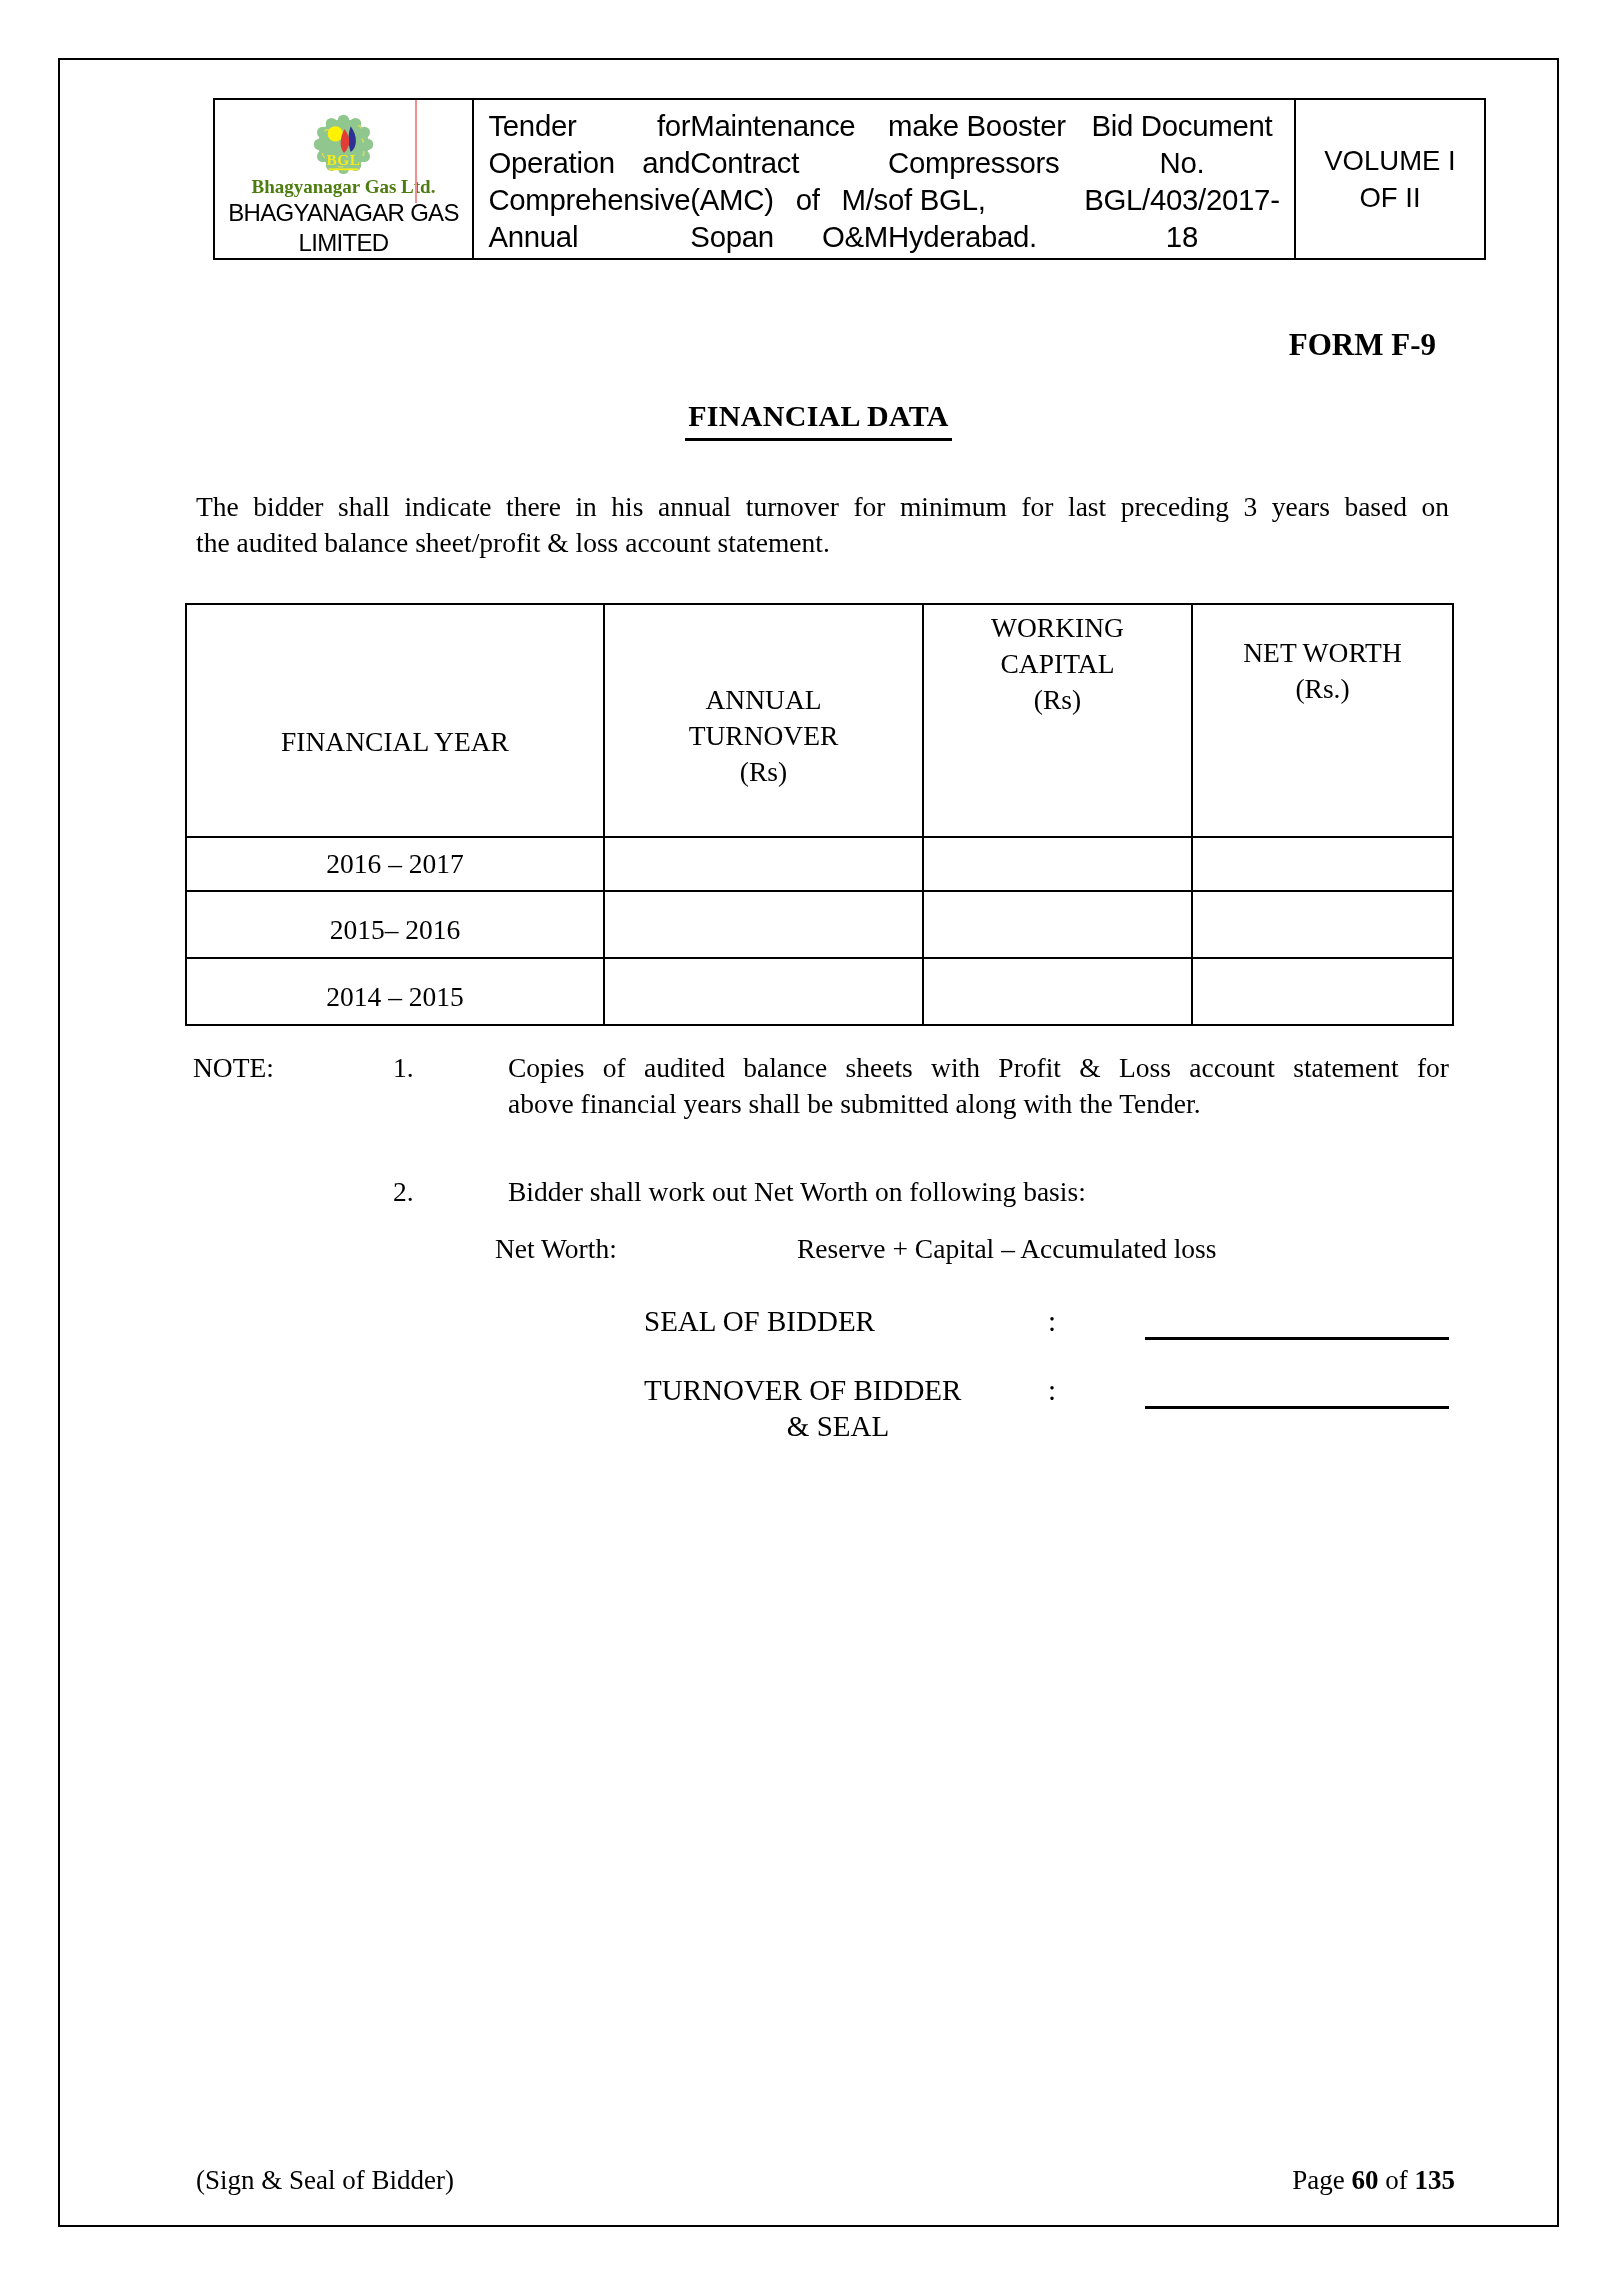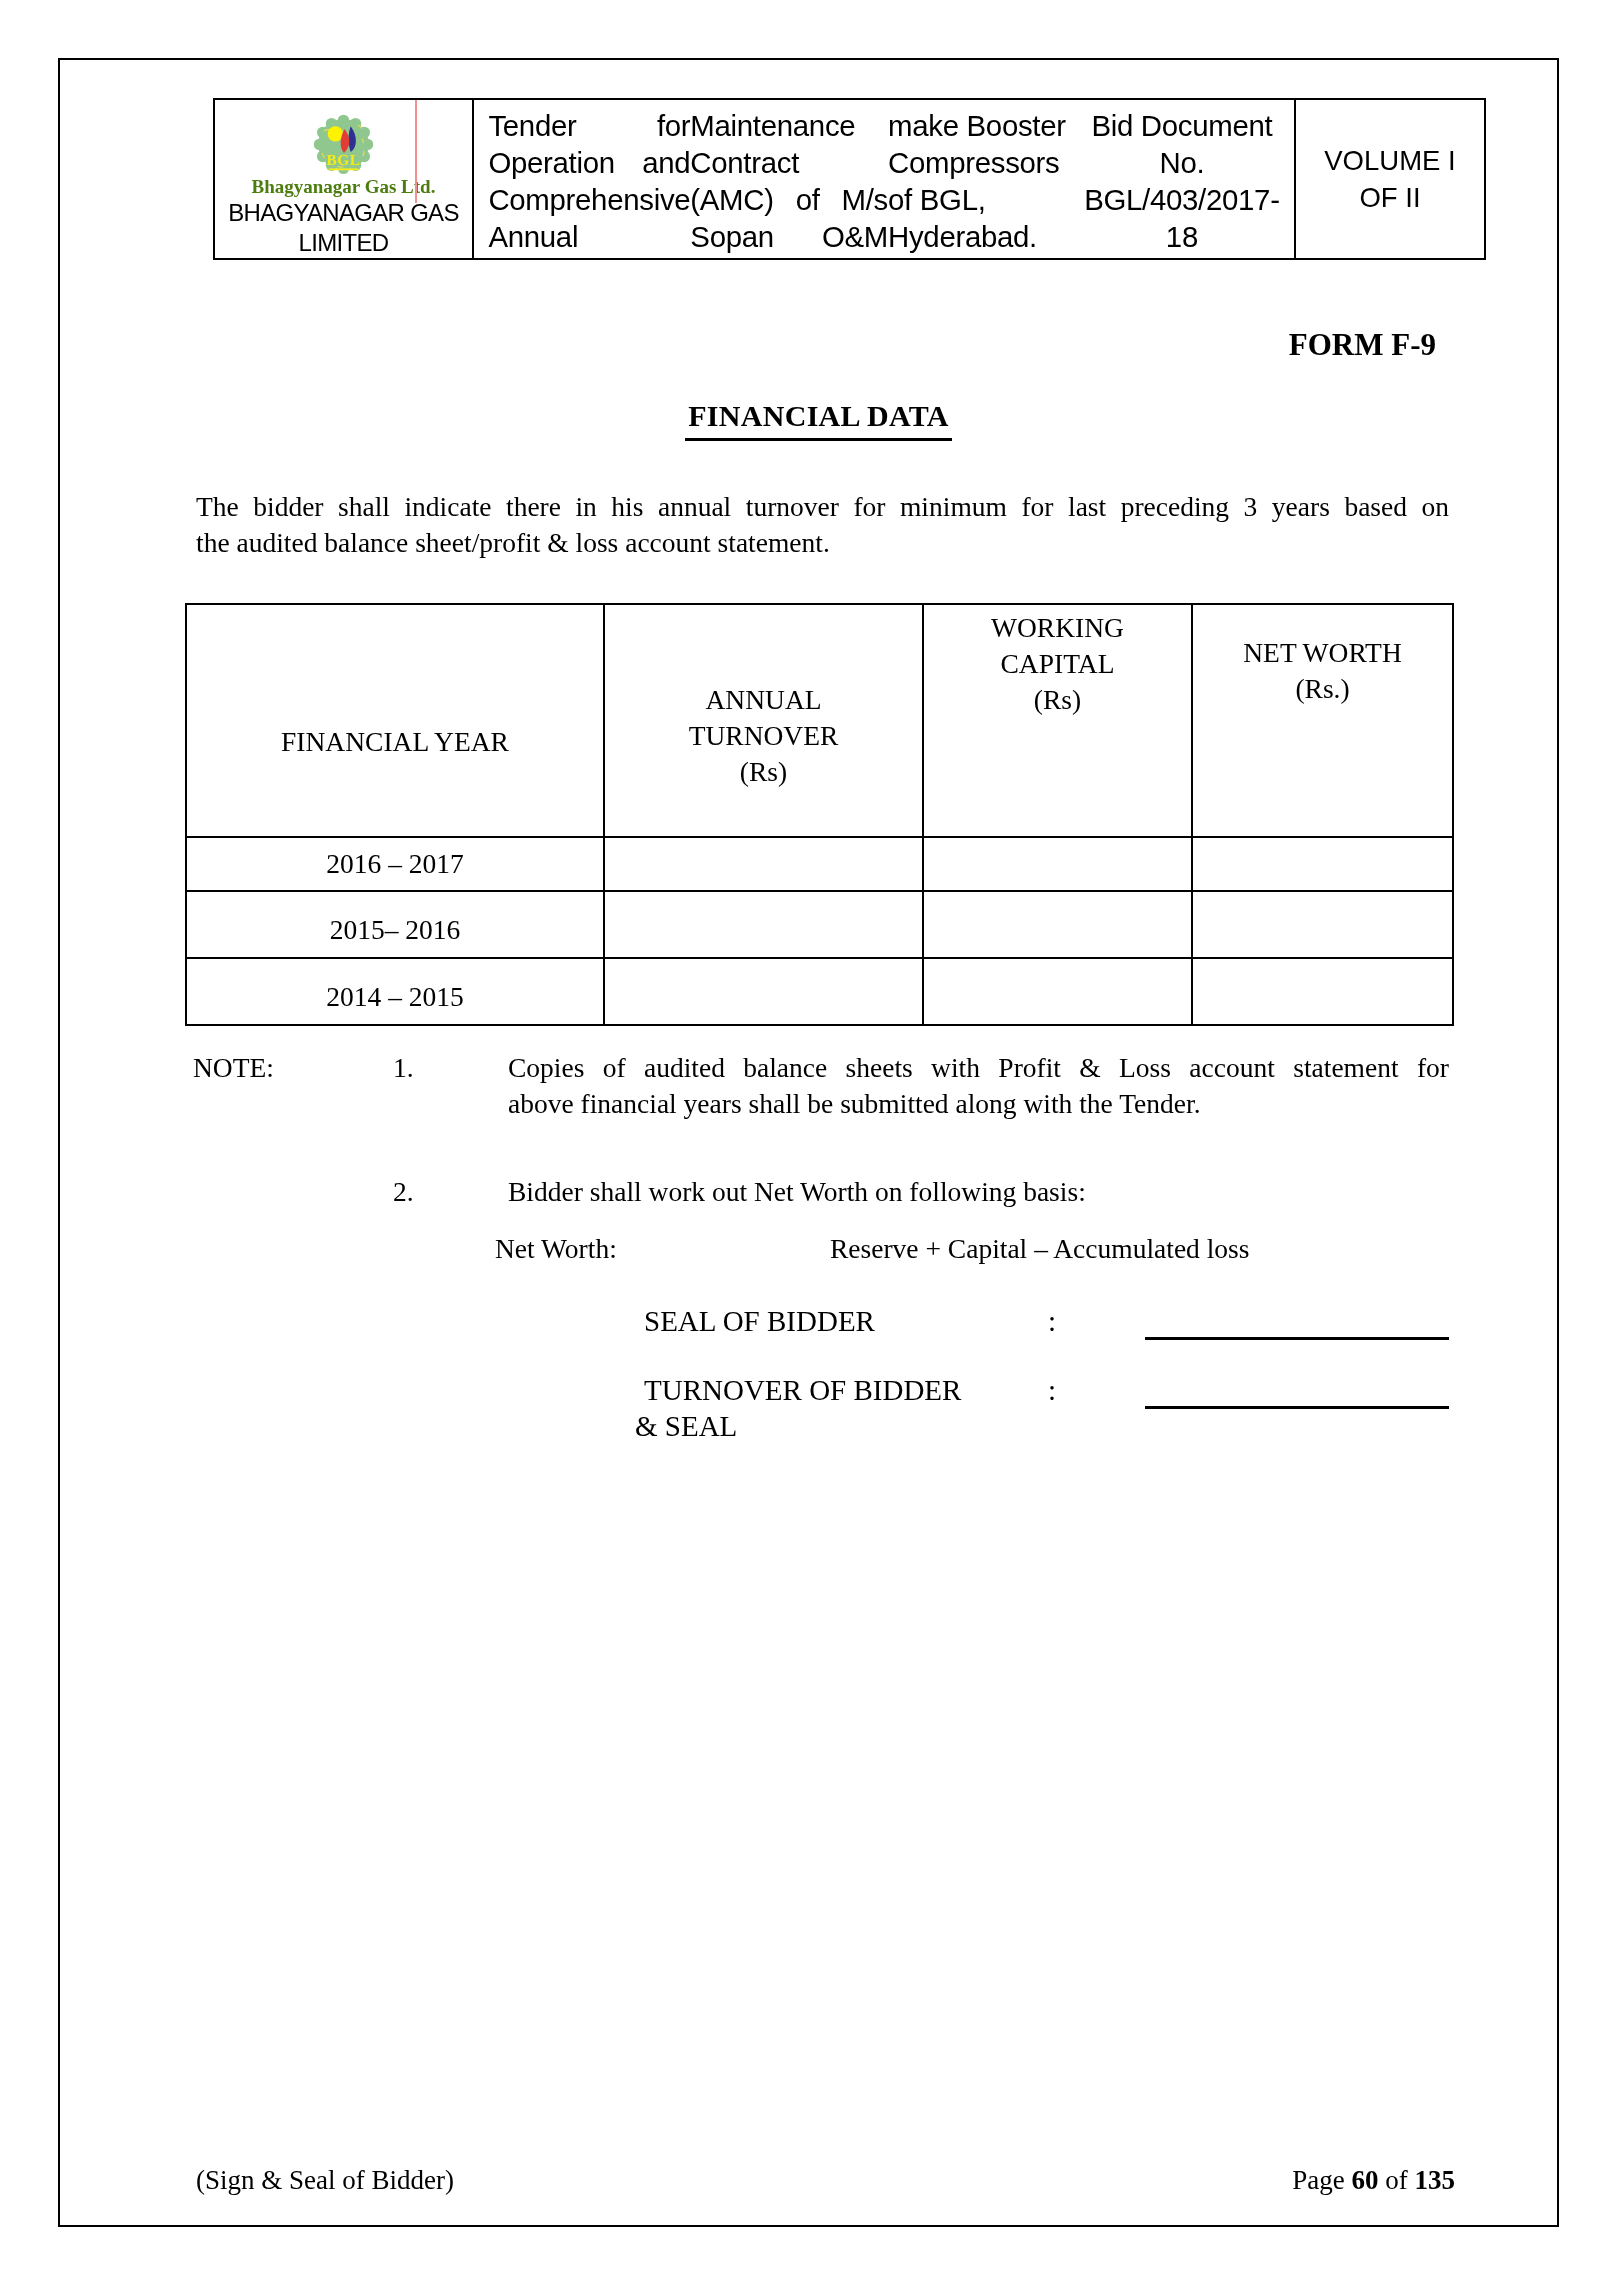--- a/index.html
+++ b/index.html
@@ -51,31 +51,31 @@
   
   .note{position:absolute;left:193px;top:1050px;width:1256px;font-size:27.5px;line-height:36px;}
   .note-row{display:flex;align-items:flex-start;}
   .note-lbl{width:200px;flex:none;}
   .note-num{width:115px;flex:none;}
   .note-txt{flex:1;}
   .note-gap{height:52px;}
 
   .networth{position:absolute;left:0;top:1233px;width:1623px;font-size:27.5px;}
   .nw-lbl{position:absolute;left:495px;top:0;}
-  .nw-frm{position:absolute;left:797px;top:0;margin-left:33px;}
+  .nw-frm{position:absolute;left:797px;top:0;}
 
   
   .bidder{position:absolute;left:0;top:0;width:1623px;height:0;font-size:29px;}
   .b-lbl1{position:absolute;left:644px;top:1305px;}
   .b-col1{position:absolute;left:1048px;top:1305px;}
   .b-line1{position:absolute;left:1145px;top:1337px;width:304px;height:2.6px;background:#000;}
   .b-lbl2{position:absolute;left:644px;top:1374px;}
   .b-col2{position:absolute;left:1048px;top:1374px;}
   .b-line2{position:absolute;left:1145px;top:1406px;width:304px;height:2.6px;background:#000;}
-  .b-seal{position:absolute;left:635px;top:1410px;width:340px;text-align:left;}
+  .b-seal{position:absolute;left:668px;top:1410px;width:340px;text-align:center;}
 
   
   .foot-l{position:absolute;left:196px;top:2165px;font-size:27px;}
   .foot-r{position:absolute;right:168px;top:2165px;font-size:27px;}
 </style>
 </head>
 <body>
 
 <div class="page">
   <div class="frame"></div>

